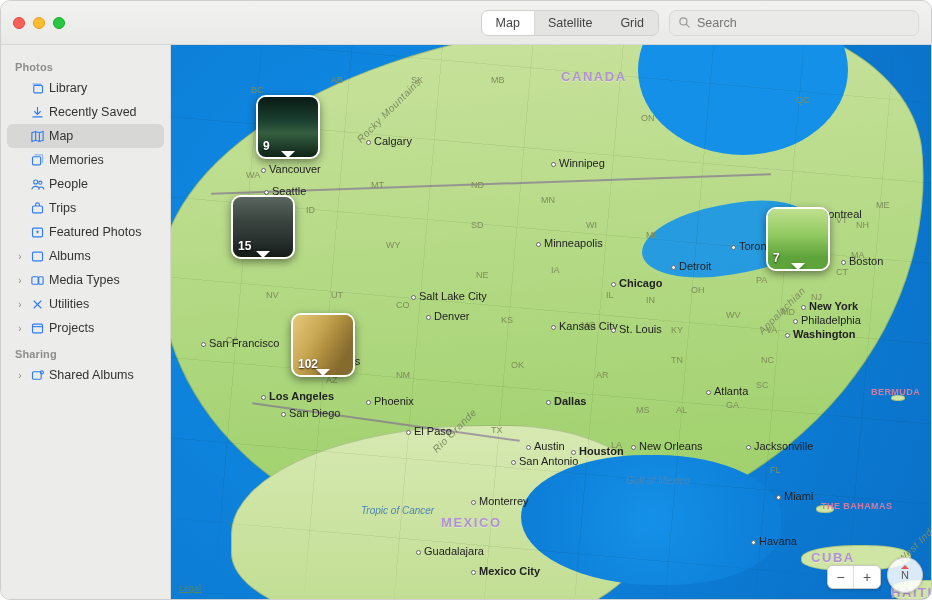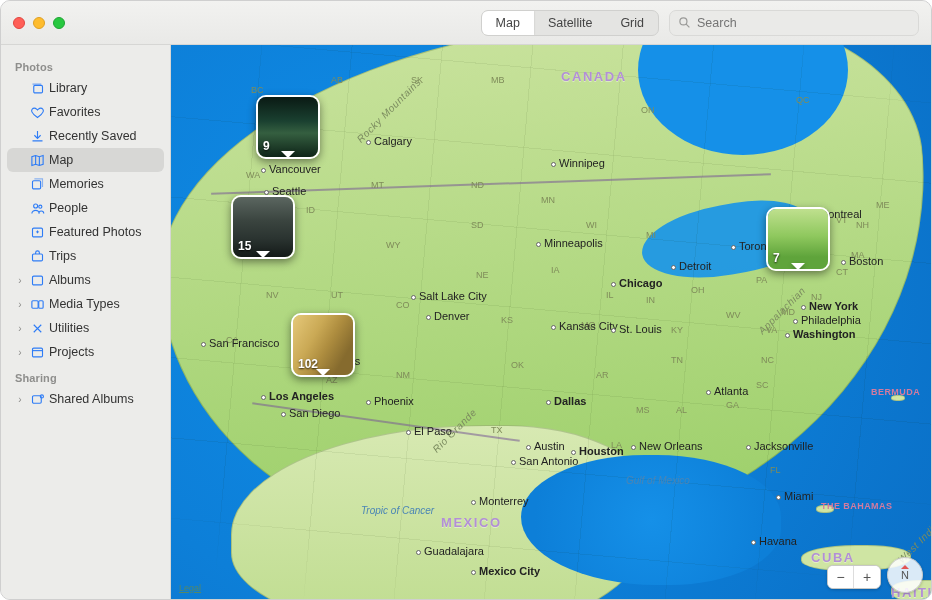--- a/index.html
+++ b/index.html
@@ -168,29 +168,20 @@
               <rect x="6" y="7" width="14" height="12" rx="2"></rect>
               <path d="M4 5h14" opacity=".6"></path>
             </svg>
           </span>
           <span class="label">Library</span>
         </div>
         <div class="item">
           <span class="disclose"></span>
           <span class="icon">
             <svg width="15" height="15" viewBox="0 0 24 24" fill="none" stroke="currentColor" stroke-width="1.8">
-              <path d="M12 20s-7-4.5-9-9c-1.3-3 1-6 4-6 2 0 3 1.3 5 3 2-1.7 3-3 5-3 3 0 5.3 3 4 6-2 4.5-9 9-9 9z"></path>
-            </svg>
-          </span>
-          <span class="label">Favorites</span>
-        </div>
-        <div class="item">
-          <span class="disclose"></span>
-          <span class="icon">
-            <svg width="15" height="15" viewBox="0 0 24 24" fill="none" stroke="currentColor" stroke-width="1.8">
               <path d="M12 3v12M7 10l5 5 5-5M4 19h16"></path>
             </svg>
           </span>
           <span class="label">Recently Saved</span>
         </div>
         <div class="item selected">
           <span class="disclose"></span>
           <span class="icon">
             <svg width="15" height="15" viewBox="0 0 24 24" fill="none" stroke="currentColor" stroke-width="1.8">
               <path d="M9 4 3 6v14l6-2 6 2 6-2V4l-6 2-6-2zM9 4v14M15 6v14"></path>
@@ -216,35 +207,35 @@
               <circle cx="16.5" cy="9" r="2.5"></circle>
               <path d="M3 20c0-3 3-5 6-5s6 2 6 5M14 20c0-2.2 1.8-4 4-4s4 1.8 4 4"></path>
             </svg>
           </span>
           <span class="label">People</span>
         </div>
         <div class="item">
           <span class="disclose"></span>
           <span class="icon">
             <svg width="15" height="15" viewBox="0 0 24 24" fill="none" stroke="currentColor" stroke-width="1.8">
+              <rect x="4" y="8" width="16" height="11" rx="2"></rect>
+              <path d="M9 8V6a3 3 0 0 1 6 0v2"></path>
+            </svg>
+          </span>
+          <span class="label">Trips</span>
+        </div>
+        <div class="item">
+          <span class="disclose"></span>
+          <span class="icon">
+            <svg width="15" height="15" viewBox="0 0 24 24" fill="none" stroke="currentColor" stroke-width="1.8">
               <rect x="4" y="5" width="16" height="14" rx="2"></rect>
               <path d="M12 8l1 2 2 1-2 1-1 2-1-2-2-1 2-1z" fill="currentColor" stroke="none"></path>
             </svg>
           </span>
           <span class="label">Featured Photos</span>
-        </div>
-        <div class="item">
-          <span class="disclose"></span>
-          <span class="icon">
-            <svg width="15" height="15" viewBox="0 0 24 24" fill="none" stroke="currentColor" stroke-width="1.8">
-              <rect x="4" y="8" width="16" height="11" rx="2"></rect>
-              <path d="M9 8V6a3 3 0 0 1 6 0v2"></path>
-            </svg>
-          </span>
-          <span class="label">Trips</span>
         </div>
         <div class="item">
           <span class="disclose">›</span>
           <span class="icon">
             <svg width="15" height="15" viewBox="0 0 24 24" fill="none" stroke="currentColor" stroke-width="1.8">
               <rect x="4" y="5" width="16" height="14" rx="2"></rect>
             </svg>
           </span>
           <span class="label">Albums</span>
         </div>
@@ -318,21 +309,21 @@
           <div class="label-region" style="left: 175px; top: 60px;">Rocky Mountains</div>
           <div class="label-region" style="left: 580px; top: 260px;">Appalachian</div>
           <div class="label-region" style="left: 720px; top: 490px;">West Indies</div>
           <div class="label-region" style="left: 255px; top: 380px;">Rio Grande</div>
           <div class="label-water" style="left: 455px; top: 430px; text-align: right;">Gulf of Mexico</div>
           <div class="label-water" style="left: 190px; top: 460px;">Tropic of Cancer</div>
           <div class="label-state" style="left: 80px; top: 40px;">BC</div>
           <div class="label-state" style="left: 160px; top: 30px;">AB</div>
           <div class="label-state" style="left: 240px; top: 30px;">SK</div>
           <div class="label-state" style="left: 320px; top: 30px;">MB</div>
-          <div class="label-state" style="left: 470px; top: 60px;">ON</div>
+          <div class="label-state" style="left: 470px; top: 68px;">ON</div>
           <div class="label-state" style="left: 625px; top: 50px;">QC</div>
           <div class="label-state" style="left: 75px; top: 125px;">WA</div>
           <div class="label-state" style="left: 70px; top: 170px;">OR</div>
           <div class="label-state" style="left: 135px; top: 160px;">ID</div>
           <div class="label-state" style="left: 200px; top: 135px;">MT</div>
           <div class="label-state" style="left: 300px; top: 135px;">ND</div>
           <div class="label-state" style="left: 370px; top: 150px;">MN</div>
           <div class="label-state" style="left: 300px; top: 175px;">SD</div>
           <div class="label-state" style="left: 415px; top: 175px;">WI</div>
           <div class="label-state" style="left: 475px; top: 185px;">MI</div>

